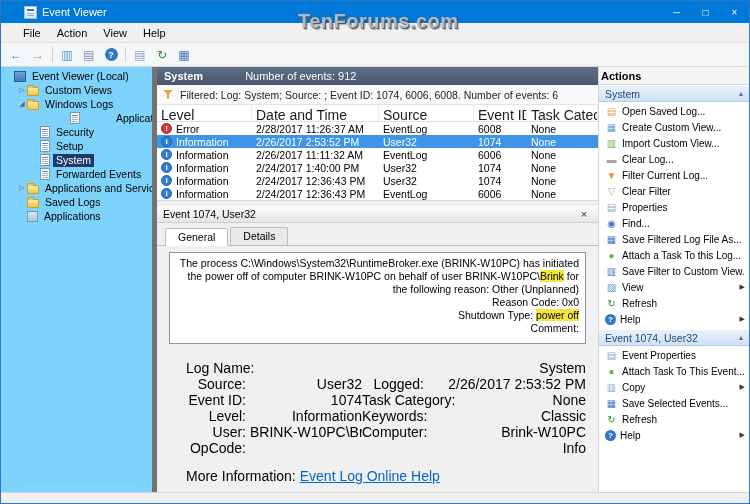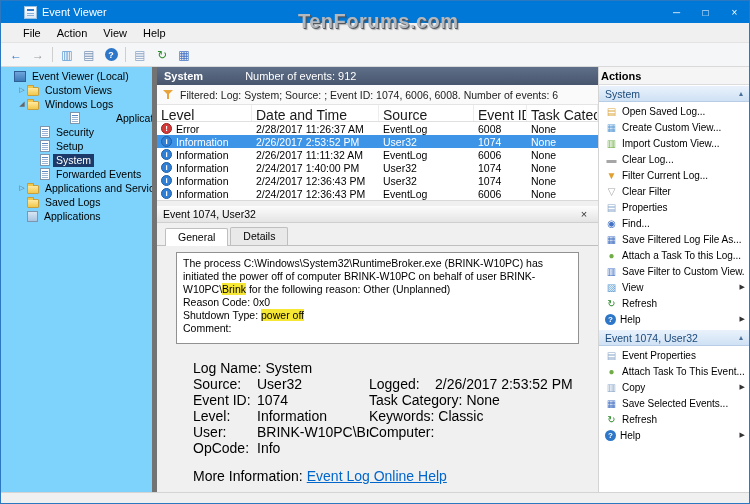--- a/index.html
+++ b/index.html
@@ -67,21 +67,21 @@
   .splitter{height:6px;background:#f0f0f0;border-top:1px solid #d9d9d9;flex:0 0 auto;}
 
   
   .detail{flex:1;display:flex;flex-direction:column;background:#f0f0f0;min-height:0;}
   .detail-header{height:17px;background:linear-gradient(#fcfcfc,#e4e4e4);border-bottom:1px solid #cfcfcf;display:flex;align-items:center;padding:0 6px;flex:0 0 auto;}
   .detail-title{font-size:10.5px;}
   .detail-close{margin-left:auto;width:16px;text-align:center;color:#333;font-size:11px;}
   .tabs{display:flex;padding:4px 8px 0;border-bottom:1px solid #bfbfbf;height:23px;flex:0 0 auto;}
   .tab{padding:2px 12px 1px;font-size:10.5px;border:1px solid #bfbfbf;border-bottom:none;background:#e9e9e9;margin-right:2px;border-radius:2px 2px 0 0;}
   .tab.active{background:#fff;position:relative;top:1px;}
-  .detail-body{flex:1;padding:6px 19px;overflow:hidden;background:#f0f0f0;}
+  .detail-body{flex:1;padding:6px 12px;overflow:hidden;background:#f0f0f0;text-align:right;}
   .desc-box{background:#fff;border:1px solid #919191;height:92px;padding:4px 6px;font-size:10.5px;line-height:13px;overflow:hidden;}
   .hl{background:var(--search-highlight,#f7e735);}
   .fields{margin-top:16px;padding-left:17px;font-size:14px;}
   .f-row{display:flex;height:16px;align-items:center;}
   .f-row.gap{margin-top:12px;}
   .f-label{flex:0 0 auto;min-width:64px;padding-right:4px;}
   .f-value{flex:0 0 auto;width:112px;overflow:hidden;white-space:nowrap;}
   .f-value-wide{flex:1;overflow:hidden;white-space:nowrap;}
   .f-label2{flex:0 0 auto;min-width:66px;padding-right:4px;}
   .f-value2{flex:1;overflow:hidden;white-space:nowrap;}
@@ -326,20 +326,21 @@
               <div class="f-row">
                 <span class="f-label">Level:</span>
                 <span class="f-value">Information</span>
                 <span class="f-label2">Keywords:</span>
                 <span class="f-value2">Classic</span>
               </div>
               <div class="f-row">
                 <span class="f-label">User:</span>
                 <span class="f-value">BRINK-W10PC\Brink</span>
                 <span class="f-label2">Computer:</span>
+                <span class="f-value2">Brink-W10PC</span>
               </div>
               <div class="f-row">
                 <span class="f-label">OpCode:</span>
                 <span class="f-value-wide">Info</span>
               </div>
               <div class="f-row gap">
                 <span class="f-label">More Information:</span>
                 <a class="link" href="#">Event Log Online Help</a>
               </div>
             </div>

